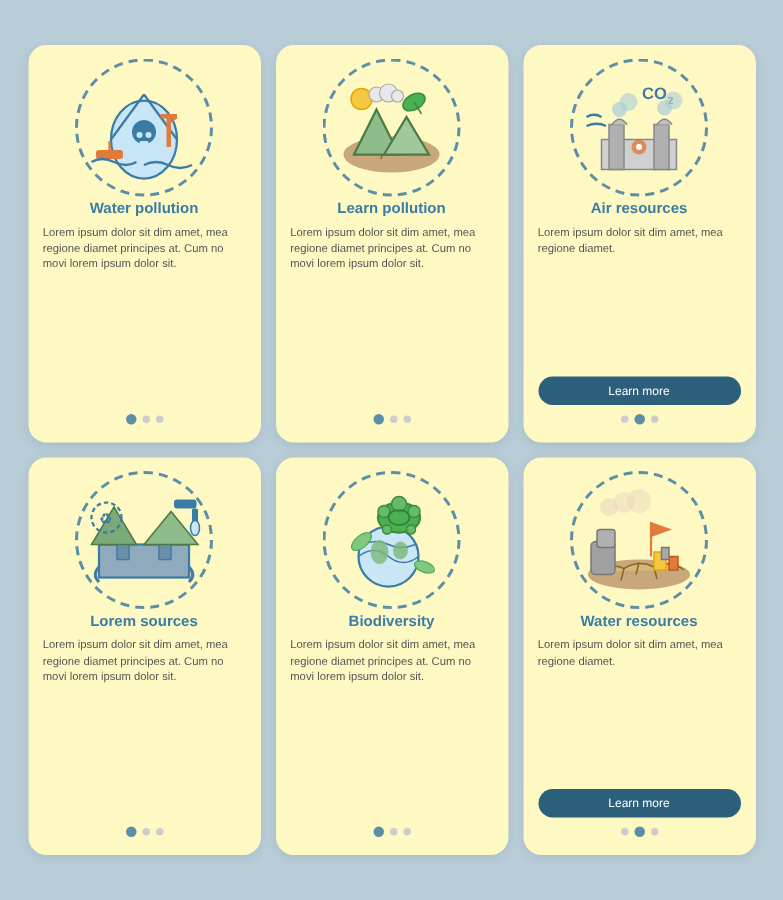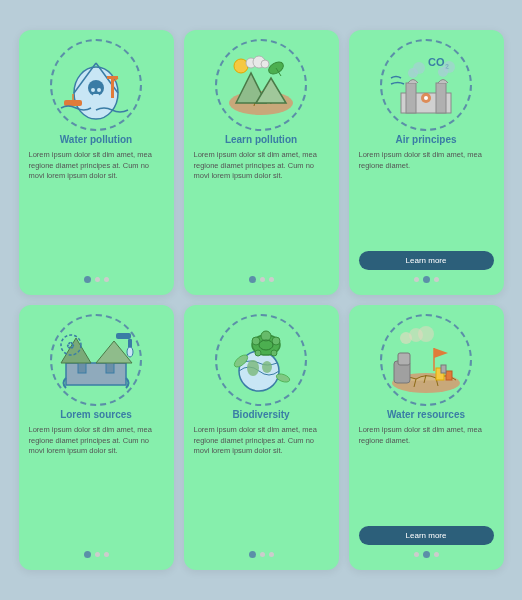--- a/index.html
+++ b/index.html
@@ -14,21 +14,21 @@
       overflow: hidden;
     }
     .grid {
       display: grid;
       grid-template-columns: repeat(3, 155px);
       grid-template-rows: repeat(2, 265px);
       gap: 10px;
       padding: 14px;
     }
     .card {
-      background: #86efac;
+      background: #fef9c3;
       border-radius: 12px;
       display: flex;
       flex-direction: column;
       align-items: center;
       padding: 10px 10px 12px 10px;
       box-shadow: 0 2px 8px rgba(0,0,0,0.08);
     }
     .illustration {
       width: 100px;
       height: 90px;
@@ -189,21 +189,21 @@
         <circle cx="57" cy="24" r="5" fill="#aaccd8" opacity="0.7"></circle>
         <circle cx="63" cy="19" r="6" fill="#aaccd8" opacity="0.6"></circle>
 
         <circle cx="40" cy="50" r="5" fill="#e07b39" opacity="0.8"></circle>
         <circle cx="40" cy="50" r="2" fill="#fff"></circle>
 
         <path d="M5 30 Q10 27 15 30" stroke="#3a7ca5" stroke-width="1.5" fill="none"></path>
         <path d="M5 36 Q12 33 18 36" stroke="#3a7ca5" stroke-width="1.5" fill="none"></path>
       </svg>
     </div>
-    <div class="card-title">Air principes</div>
+    <div class="card-title">Air resources</div>
     <div class="card-text">Lorem ipsum dolor sit dim amet, mea regione diamet.</div>
     <button class="learn-more-btn">Learn more</button>
     <div class="card-dots">
       <span class="dot"></span>
       <span class="dot active"></span>
       <span class="dot"></span>
     </div>
   </div>
 
   <div class="card">

